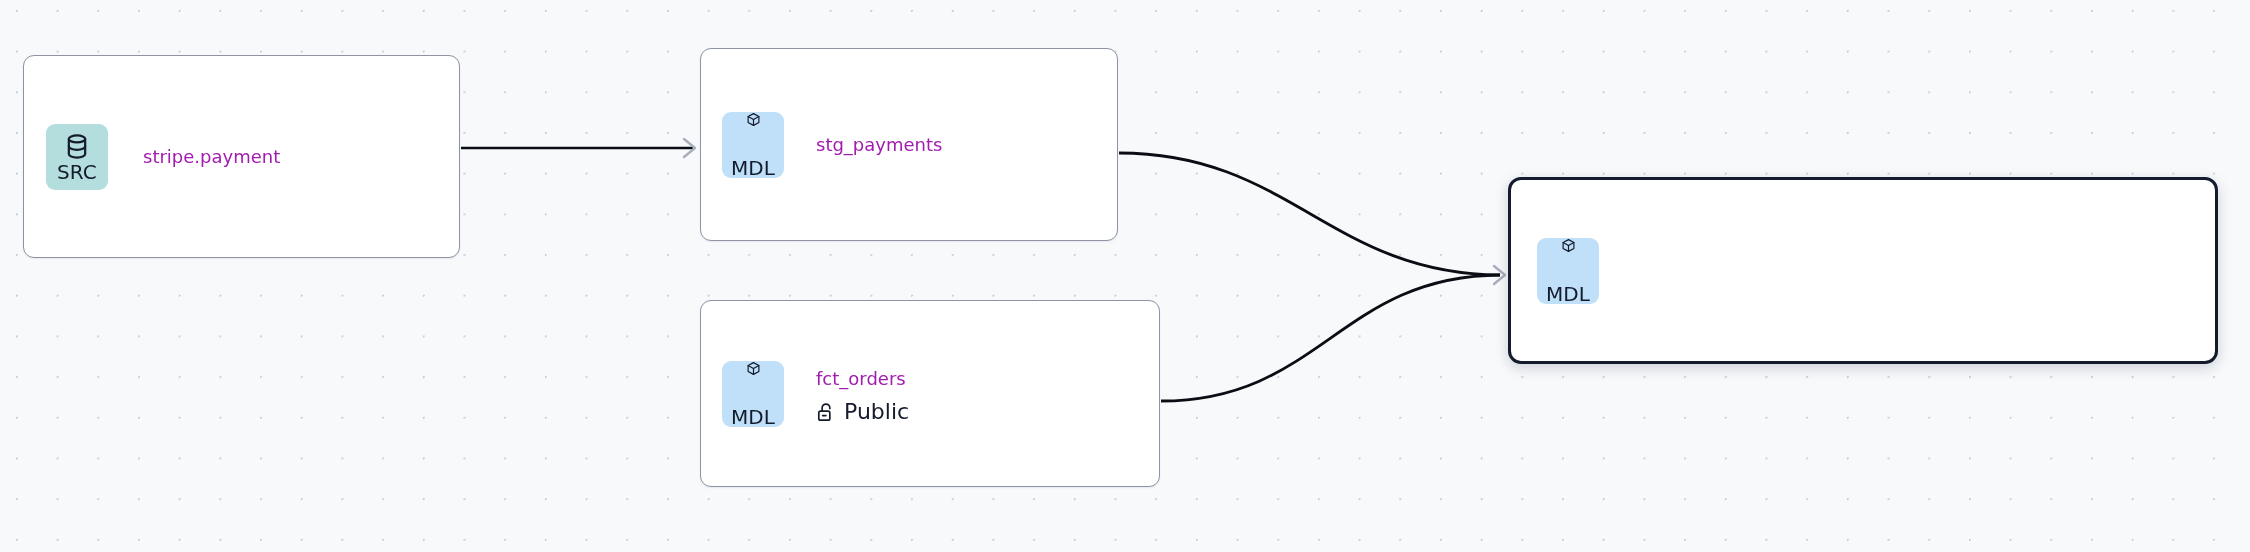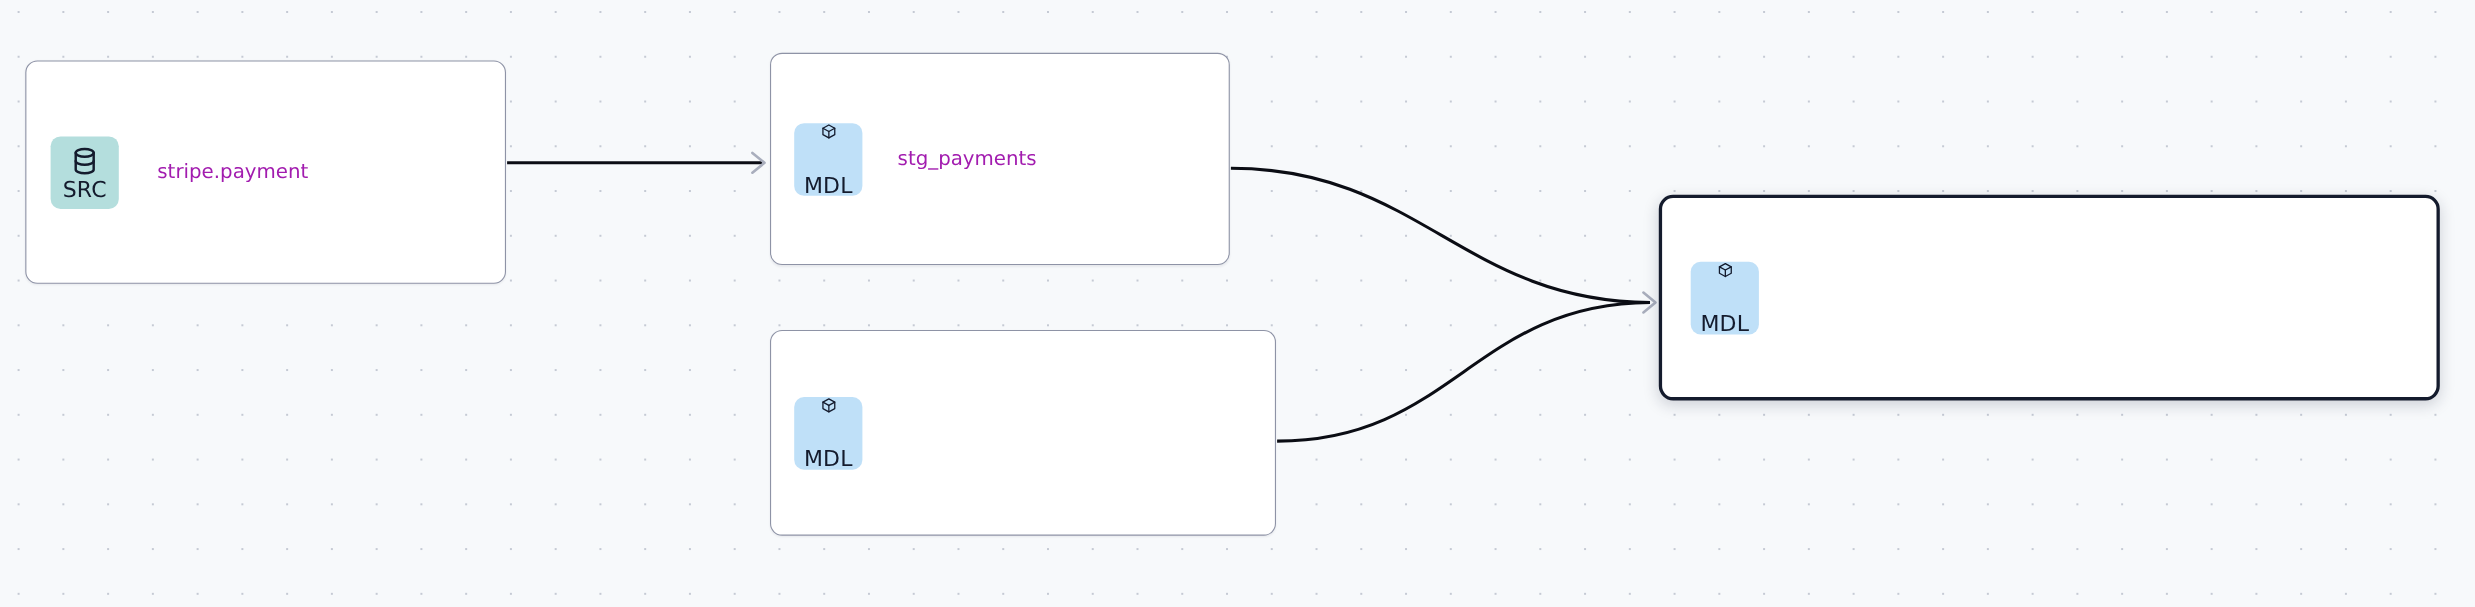--- a/index.html
+++ b/index.html
@@ -152,20 +152,31 @@
 
   <div class="node" id="node-fct-orders">
     <div class="badge mdl">
       <svg width="29" height="29" viewBox="0 0 24 24" fill="none" stroke="#141b2d" stroke-width="1.9" stroke-linecap="round" stroke-linejoin="round">
         <path d="M12 2.6 L20.6 7.3 L20.6 16.7 L12 21.4 L3.4 16.7 L3.4 7.3 Z"></path>
         <path d="M3.4 7.3 L12 12 L20.6 7.3"></path>
         <path d="M12 12 L12 21.4"></path>
       </svg>
       <span class="badge-label">MDL</span>
     </div>
+    <div class="node-body">
+      <div class="node-title">fct_orders</div>
+      <div class="node-meta">
+        <svg width="21" height="22" viewBox="0 0 24 24" fill="none" stroke="#141b2d" stroke-width="1.9" stroke-linecap="round" stroke-linejoin="round">
+          <rect x="3.2" y="11" width="12.6" height="10.3" rx="2"></rect>
+          <path d="M7 11 V7.3 C7 4.9 9 3 11.4 3 C13.8 3 15.8 4.9 15.8 7.3 V8.3"></path>
+          <path d="M7.6 16.1 H11.4"></path>
+        </svg>
+        <span>Public</span>
+      </div>
+    </div>
   </div>
 
   <div class="node selected" id="node-agg-customer">
     <div class="badge mdl">
       <svg width="29" height="29" viewBox="0 0 24 24" fill="none" stroke="#141b2d" stroke-width="1.9" stroke-linecap="round" stroke-linejoin="round">
         <path d="M12 2.6 L20.6 7.3 L20.6 16.7 L12 21.4 L3.4 16.7 L3.4 7.3 Z"></path>
         <path d="M3.4 7.3 L12 12 L20.6 7.3"></path>
         <path d="M12 12 L12 21.4"></path>
       </svg>
       <span class="badge-label">MDL</span>

